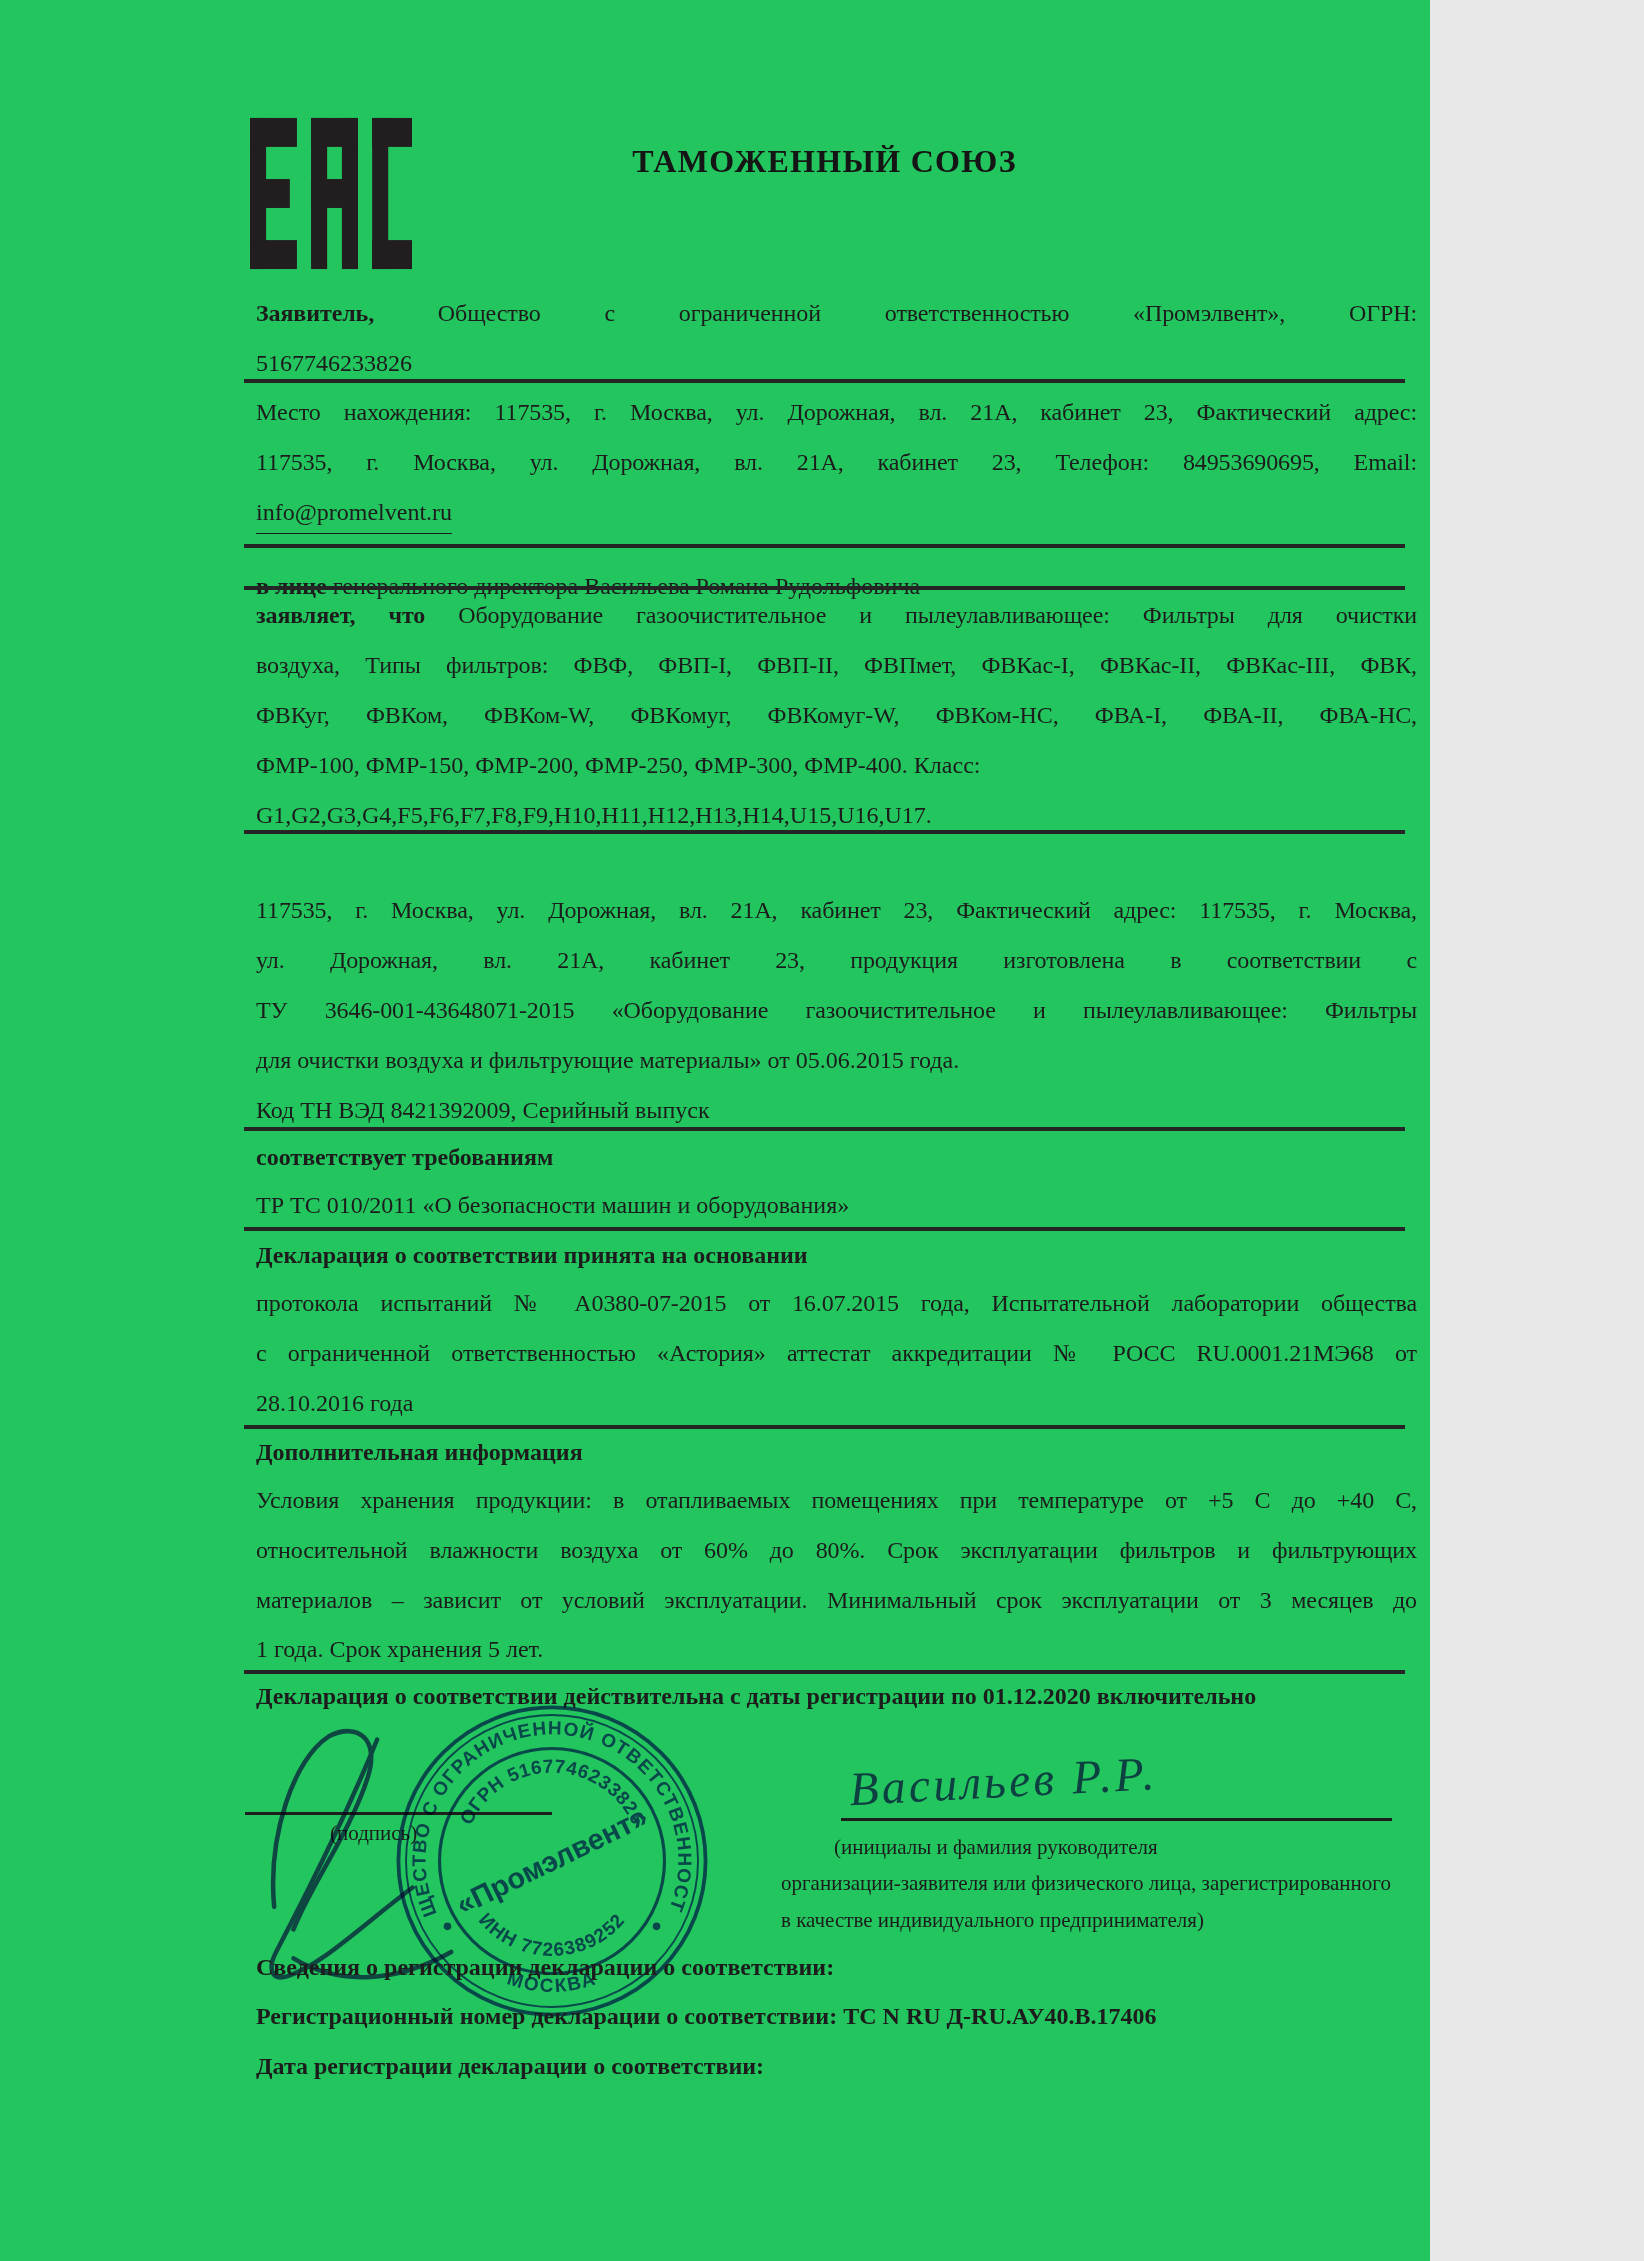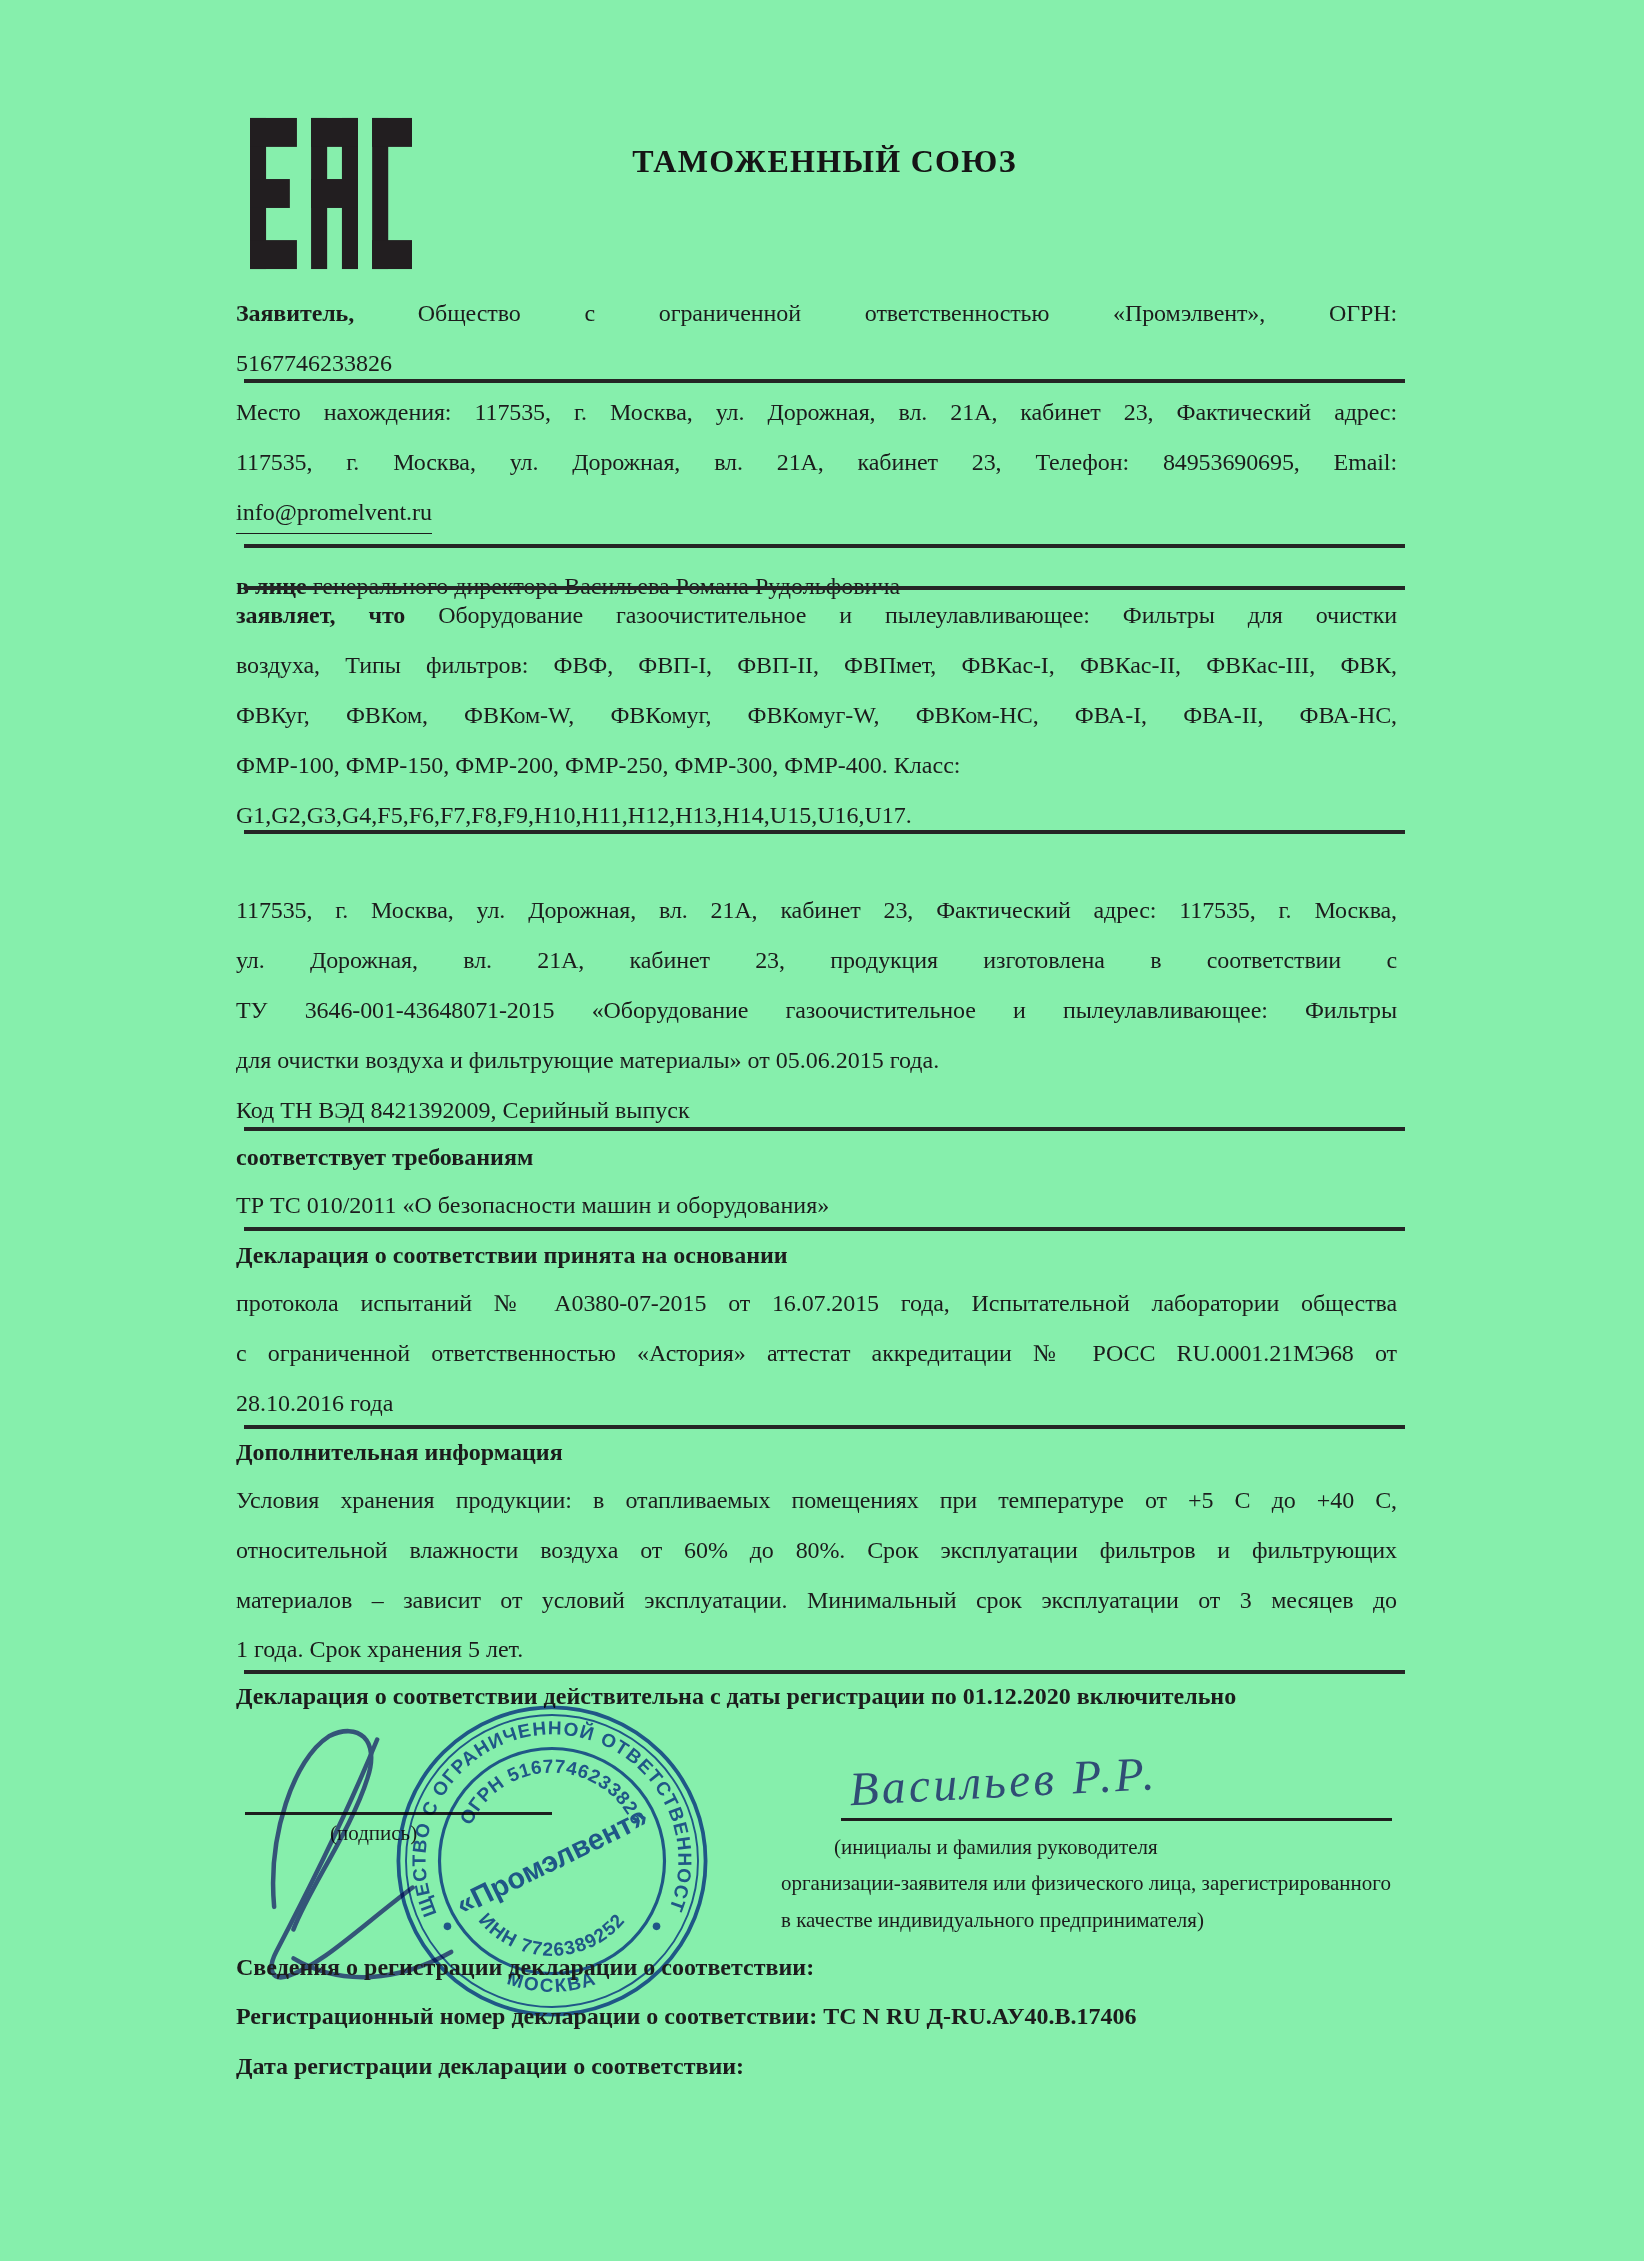--- a/index.html
+++ b/index.html
@@ -1,22 +1,22 @@
 <!DOCTYPE html>
 <html style="font-size:10.3px"><head>
 <meta charset="utf-8">
 <style>
   html,body{margin:0;padding:0;background:#e8e8e8;}
   .page{
-    position:relative; width:1644px; height:2261px; background:#86efac;
+    position:relative; width:1430px; height:2261px; background:#22c55e;
     font-family:"Liberation Serif","DejaVu Serif",serif; color:#1b1b1b;
     overflow:hidden;
   }
   .line{
-    position:absolute; left:236px; width:1161px; font-size:24px; line-height:31px;
+    position:absolute; left:256px; width:1161px; font-size:24px; line-height:31px;
     white-space:nowrap; color:#1c1c1c;
   }
   .just{
     white-space:normal; text-align:justify; text-align-last:justify;
     letter-spacing:-0.1px;
   }
   .b{font-weight:bold;}
   .rule{position:absolute; left:244px; width:1161px; height:3.9px; background:#252525;}
   .title{
     position:absolute; left:244px; width:1161px; text-align:center;

